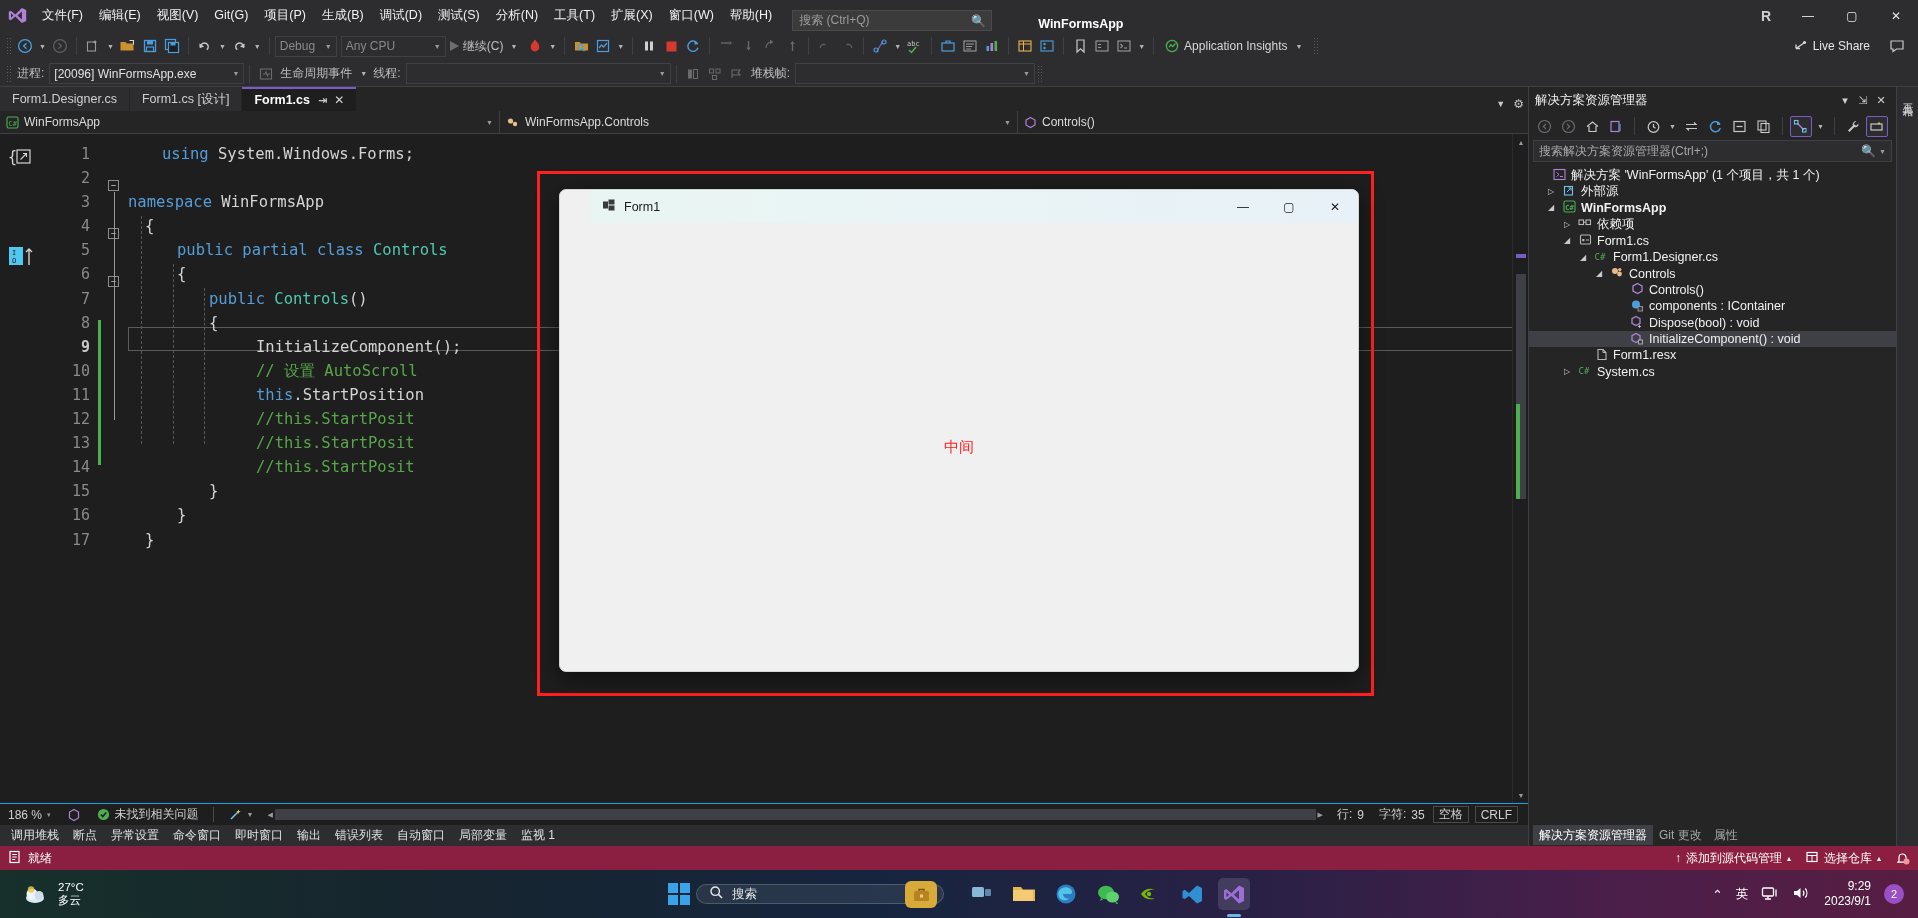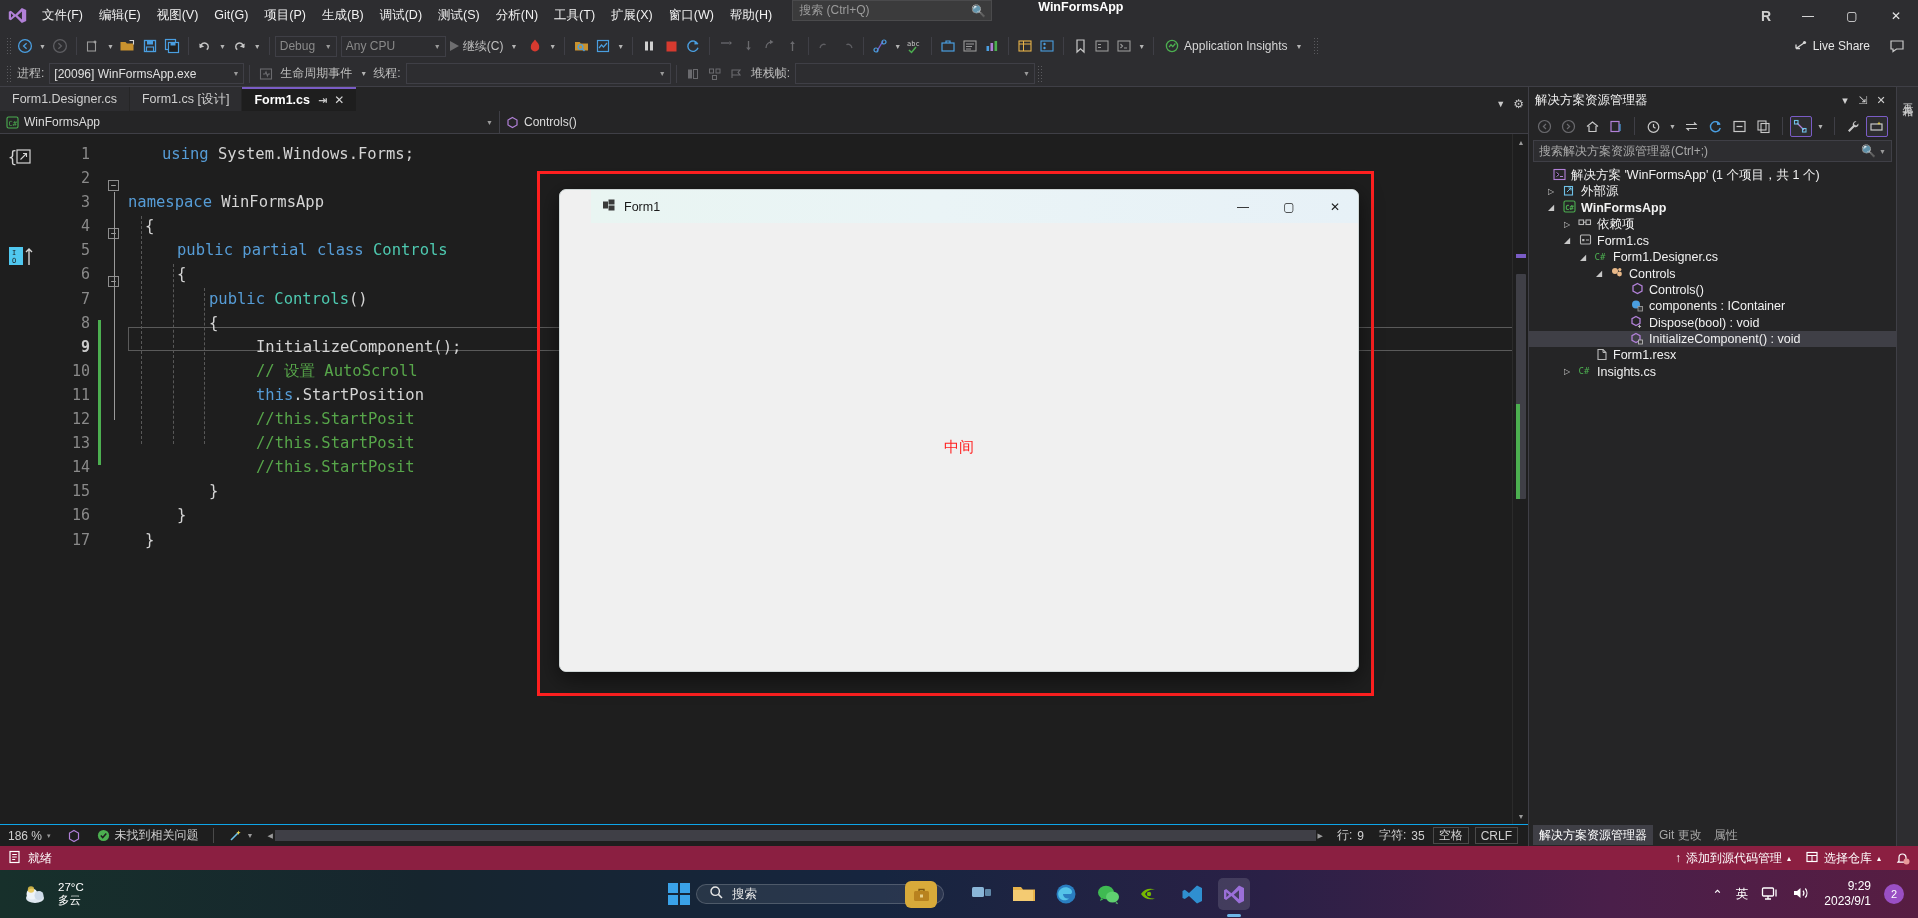--- a/index.html
+++ b/index.html
@@ -5,21 +5,21 @@
   * { box-sizing: border-box; margin:0; padding:0; }
   html,body { width:1918px; height:918px; overflow:hidden; }
   body {
     font-family: "Liberation Sans", "DejaVu Sans", sans-serif;
     background:#1e1e1e; color:#f1f1f1; font-size:12.5px;
     -webkit-font-smoothing: antialiased;
   }
   .vs-root { position:relative; width:1918px; height:918px; display:flex; flex-direction:column; background:#1f1f1f; }
 
   
-  .titlebar { height:31px; background:#2d2d30; display:flex; align-items:flex-start; flex:0 0 31px; }
+  .titlebar { height:31px; background:#2d2d30; display:flex; align-items:flex-end; flex:0 0 31px; }
   .vs-logo { width:34px; height:31px; display:flex; align-items:center; justify-content:center; }
   .menu { display:flex; align-items:center; height:31px; }
   .menu-item { padding:0 8px; height:31px; line-height:31px; font-size:12.5px; color:#f1f1f1; cursor:default; white-space:nowrap;}
   .qsearch { margin-left:12px; width:200px; height:21px; background:#3b3b3c; border:1px solid #4a4a4c;
              color:#9b9b9b; font-size:12px; display:flex; align-items:center; padding:0 6px; position:relative; }
   .qsearch .mag { position:absolute; right:5px; color:#cfcfcf; font-size:12px;}
   .app-title { margin-left:46px; font-weight:bold; font-size:12.5px; color:#ffffff; }
   .tb-right { margin-left:auto; display:flex; align-items:center; height:31px; }
   .tb-acct { width:40px; text-align:center; color:#cfcfcf; font-size:14px; font-weight:bold; }
   .wbtn { width:44px; height:31px; display:flex; align-items:center; justify-content:center; color:#e8e8e8; font-size:12px; }
@@ -525,20 +525,28 @@
 
       <div class="navbar">
         <div class="navcell nav-a">
           <svg width="13" height="13" viewBox="0 0 13 13">
               <rect x="1" y="1" width="11" height="11" rx="1.5" fill="none" stroke="#4caf50" stroke-width="1.1"></rect>
               <text x="2.5" y="9.5" font-size="7" fill="#4caf50" font-family="monospace">C#</text>
             </svg>
           <span>WinFormsApp</span>
           <span class="dd">▼</span>
         </div>
+        <div class="navcell nav-b">
+          <svg width="14" height="13" viewBox="0 0 14 13">
+              <circle cx="4.5" cy="5" r="2.6" fill="#e8c08a"></circle>
+              <circle cx="9" cy="8" r="2.2" fill="#e8c08a"></circle>
+            </svg>
+          <span>WinFormsApp.Controls</span>
+          <span class="dd">▼</span>
+        </div>
         <div class="navcell nav-c">
           <svg width="13" height="13" viewBox="0 0 13 13">
               <path d="M6.5 1.5 11 4v5l-4.5 2.5L2 9V4z" fill="none" stroke="#b180d7" stroke-width="1.2"></path>
             </svg>
           <span>Controls()</span>
         </div>
       </div>
 
       <div class="editor-wrap">
 
@@ -656,20 +664,32 @@
         <div class="seg">
           <span>行:</span>
           <span>9</span>
           <span style="margin-left:10px">字符:</span>
           <span>35</span>
         </div>
         <div class="bx" style="margin-right:6px">空格</div>
         <div class="bx" style="margin-right:10px">CRLF</div>
       </div>
 
+      <div class="dbgtabs">
+        <div class="dbgtab">调用堆栈</div>
+        <div class="dbgtab">断点</div>
+        <div class="dbgtab">异常设置</div>
+        <div class="dbgtab">命令窗口</div>
+        <div class="dbgtab">即时窗口</div>
+        <div class="dbgtab">输出</div>
+        <div class="dbgtab">错误列表</div>
+        <div class="dbgtab">自动窗口</div>
+        <div class="dbgtab">局部变量</div>
+        <div class="dbgtab">监视 1</div>
+      </div>
     </div>
 
     <div class="se">
       <div class="se-head">
         <span class="t">解决方案资源管理器</span>
         <span class="hb">▾</span>
         <span class="hb">⇲</span>
         <span class="hb">✕</span>
       </div>
       <div class="se-tools">
@@ -864,21 +884,21 @@
                 <path d="M8 1.5v3h3" fill="none" stroke="#b8b8b8" stroke-width="1"></path>
               </svg></span>
           <span>Form1.resx</span>
         </div>
 
         <div class="row" style="padding-left:32px">
           <span class="exp">▷</span>
           <span class="ic"><svg width="15" height="13" viewBox="0 0 15 13">
                 <text x="0.5" y="10" font-size="9" fill="#4caf50" font-family="monospace">C#</text>
               </svg></span>
-          <span>Insights.cs</span>
+          <span>System.cs</span>
         </div>
       </div>
 
       <div class="se-tabs">
         <div class="se-tab active">解决方案资源管理器</div>
         <div class="se-tab">Git 更改</div>
         <div class="se-tab">属性</div>
       </div>
     </div>
 

